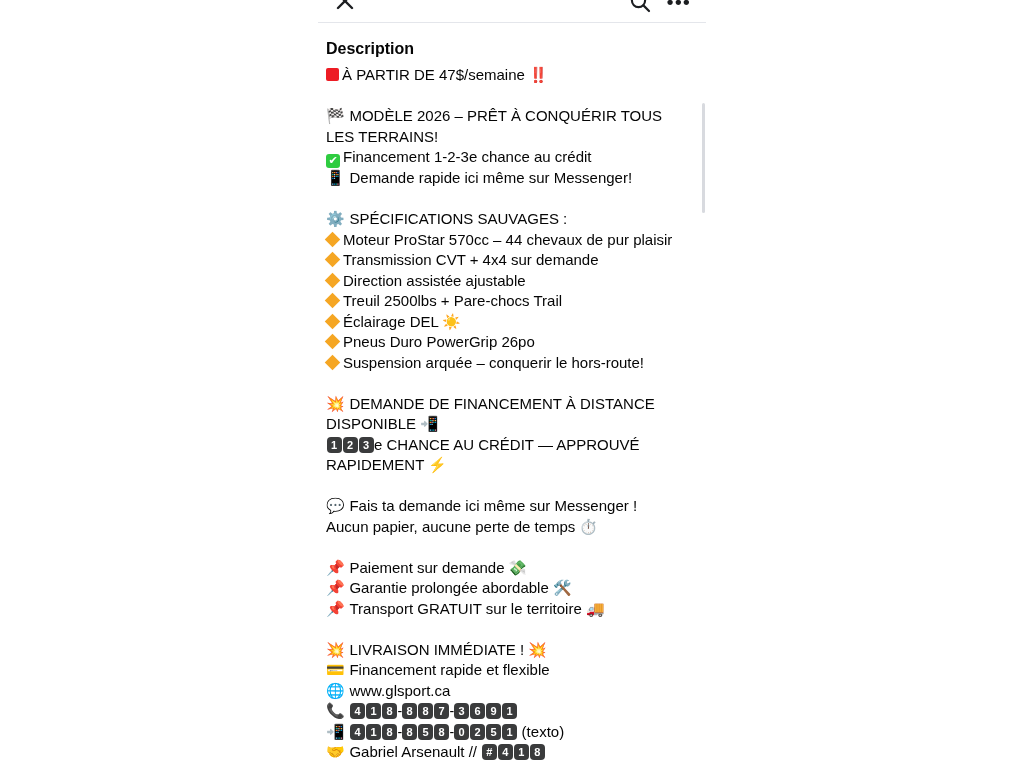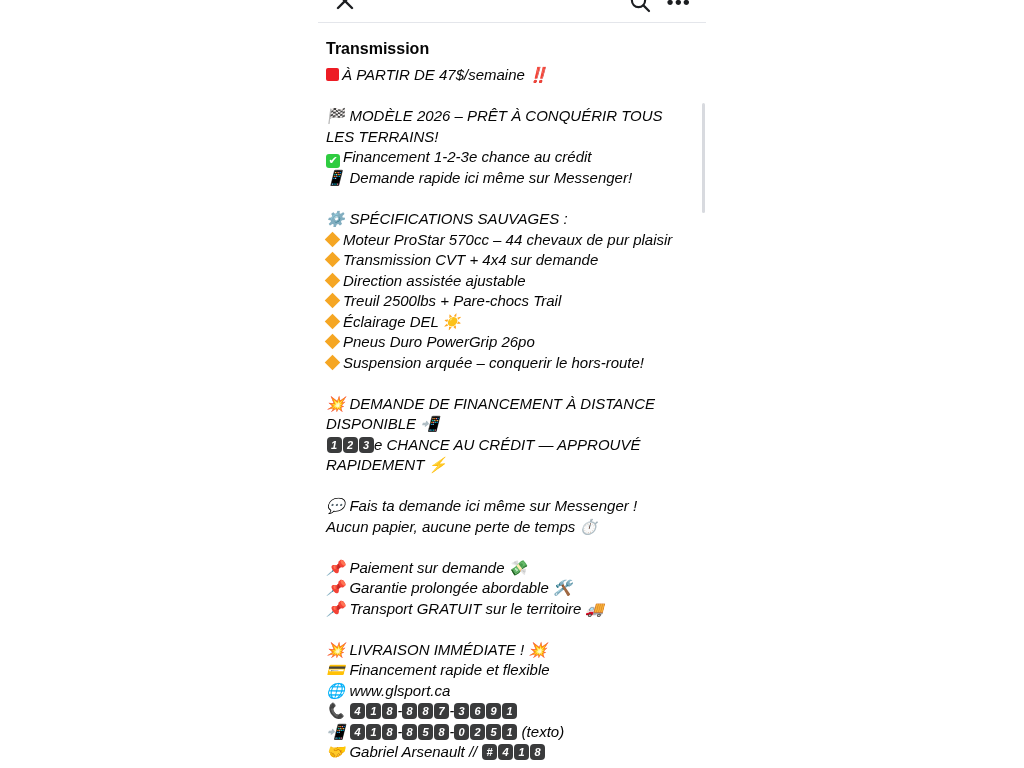--- a/index.html
+++ b/index.html
@@ -79,21 +79,21 @@
     line-height: 20px;
   }
   .desc {
     font-size: 15px;
     line-height: 20.5px;
     color: #050505;
     white-space: pre-wrap;
     word-wrap: break-word;
   }
   .blankline { height: 20.5px; }
-  .line { display: block; font-style: italic; }
+  .line { display: block; }
   .emoji {
     font-family: "DejaVu Sans", sans-serif;
   }
   
   .kc {
     display: inline-block;
     background: #3a3b3c;
     color: #ffffff;
     border-radius: 4px;
     width: 15px;
@@ -171,19 +171,19 @@
       <div class="search-btn">
         <svg width="24" height="24" viewBox="0 0 24 24" aria-hidden="true">
           <circle cx="10.5" cy="10.5" r="6.6" fill="none" stroke="#1c1e21" stroke-width="2.1"></circle>
           <line x1="15.4" y1="15.4" x2="21" y2="21" stroke="#1c1e21" stroke-width="2.2" stroke-linecap="round"></line>
         </svg>
       </div>
       <div class="more-btn">•••</div>
     </div>
 
     <div class="content">
-      <div class="section-title">Transmission</div>
+      <div class="section-title">Description</div>
       <div class="desc" id="desc-body"><div class="line"><span class="sq"></span><span>À PARTIR DE 47$/semaine ‼️</span></div><div class="blankline"></div><div class="line"><span class="emoji">🏁 </span><span>MODÈLE 2026 – PRÊT À CONQUÉRIR TOUS LES TERRAINS!</span></div><div class="line"><span class="check">✔</span><span>Financement 1-2-3e chance au crédit</span></div><div class="line"><span class="emoji">📱 </span><span>Demande rapide ici même sur Messenger!</span></div><div class="blankline"></div><div class="line"><span class="emoji">⚙️ </span><span>SPÉCIFICATIONS SAUVAGES :</span></div><div class="line"><span class="diamond"></span><span>Moteur ProStar 570cc – 44 chevaux de pur plaisir</span></div><div class="line"><span class="diamond"></span><span>Transmission CVT + 4x4 sur demande</span></div><div class="line"><span class="diamond"></span><span>Direction assistée ajustable</span></div><div class="line"><span class="diamond"></span><span>Treuil 2500lbs + Pare-chocs Trail</span></div><div class="line"><span class="diamond"></span><span>Éclairage DEL ☀️</span></div><div class="line"><span class="diamond"></span><span>Pneus Duro PowerGrip 26po</span></div><div class="line"><span class="diamond"></span><span>Suspension arquée – conquerir le hors-route!</span></div><div class="blankline"></div><div class="line"><span class="emoji">💥 </span><span>DEMANDE DE FINANCEMENT À DISTANCE DISPONIBLE 📲</span></div><div class="line"><span class="kc">1</span><span class="kc">2</span><span class="kc">3</span><span>e CHANCE AU CRÉDIT — APPROUVÉ RAPIDEMENT ⚡</span></div><div class="blankline"></div><div class="line"><span class="emoji">💬 </span><span>Fais ta demande ici même sur Messenger !</span></div><div class="line"><span>Aucun papier, aucune perte de temps ⏱️</span></div><div class="blankline"></div><div class="line"><span class="emoji">📌 </span><span>Paiement sur demande 💸</span></div><div class="line"><span class="emoji">📌 </span><span>Garantie prolongée abordable 🛠️</span></div><div class="line"><span class="emoji">📌 </span><span>Transport GRATUIT sur le territoire 🚚</span></div><div class="blankline"></div><div class="line"><span class="emoji">💥 </span><span>LIVRAISON IMMÉDIATE ! 💥</span></div><div class="line"><span class="emoji">💳 </span><span>Financement rapide et flexible</span></div><div class="line"><span class="emoji">🌐 </span><span>www.glsport.ca</span></div><div class="line"><span class="emoji">📞 </span><span class="kc">4</span><span class="kc">1</span><span class="kc">8</span><span class="kcdot">-</span><span class="kc">8</span><span class="kc">8</span><span class="kc">7</span><span class="kcdot">-</span><span class="kc">3</span><span class="kc">6</span><span class="kc">9</span><span class="kc">1</span><span></span></div><div class="line"><span class="emoji">📲 </span><span class="kc">4</span><span class="kc">1</span><span class="kc">8</span><span class="kcdot">-</span><span class="kc">8</span><span class="kc">5</span><span class="kc">8</span><span class="kcdot">-</span><span class="kc">0</span><span class="kc">2</span><span class="kc">5</span><span class="kc">1</span><span> (texto)</span></div><div class="line"><span class="emoji">🤝 </span><span>Gabriel Arsenault // </span><span class="kc">#</span><span class="kc">4</span><span class="kc">1</span><span class="kc">8</span></div></div>
       <div class="scroll-indicator"></div>
     </div>
 
   </div>
 </div>
 
 </body></html>

